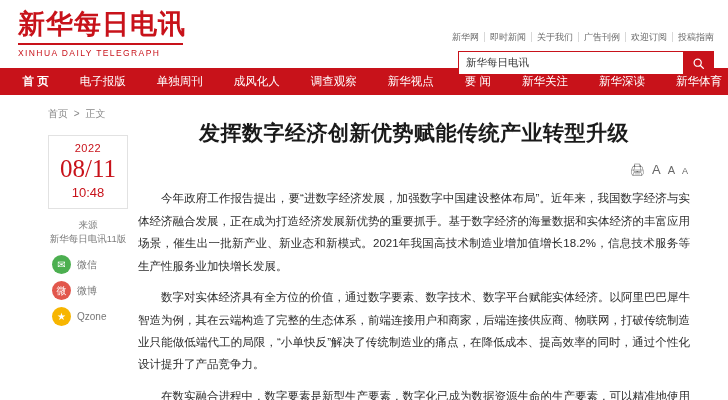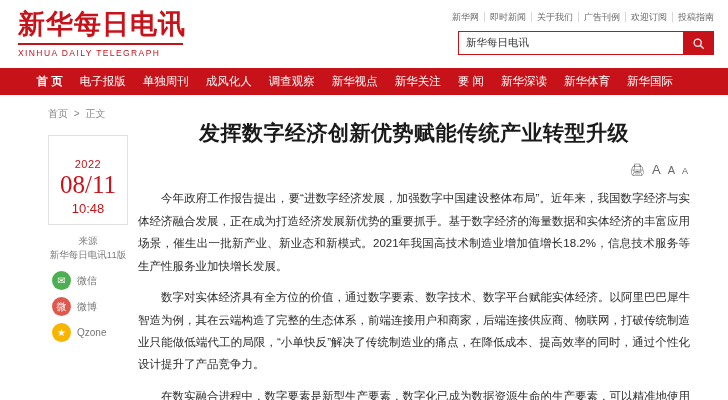--- a/index.html
+++ b/index.html
@@ -46,20 +46,21 @@
     right: 14px;
     top: 12px;
     width: 256px;
   }
   .toplinks {
     display: flex;
     justify-content: flex-end;
     gap: 0;
     font-size: 9px;
     color: #6a6a6a;
+    margin-top: 20px;
   }
   .toplinks span {
     padding: 0 5px;
     border-right: 1px solid #d8d8d8;
     line-height: 10px;
     white-space: nowrap;
   }
   .toplinks span:last-child { border-right: none; padding-right: 0; }
 
   .searchbar {
@@ -87,22 +88,22 @@
     cursor: pointer;
   }
   .search-btn svg { display:block; }
 
   
   .nav {
     height: 27px;
     background: #c8121a;
     display: flex;
     align-items: center;
-    padding-left: 28px;
-    gap: 0;
+    padding-left: 14px;
+    gap: 14px;
   }
   .nav-item {
     color: #fff;
     font-size: 11.5px;
     padding: 0 8.5px;
     line-height: 27px;
     white-space: nowrap;
     font-family: "Liberation Sans", sans-serif;
     cursor: pointer;
   }
@@ -127,21 +128,21 @@
   }
   .breadcrumb .sep { margin: 0 3px; }
 
   .datecard {
     width: 80px;
     text-align: center;
     border-left: 1px solid #e2e2e2;
     border-right: 1px solid #e2e2e2;
     border-bottom: 1px solid #e2e2e2;
     border-top: 1px solid #e2e2e2;
-    padding: 22px 0 8px;
+    padding: 6px 0 8px;
     color: #c8121a;
     background:#fff;
   }
   .datecard .yr { font-size: 11px; letter-spacing: .5px; }
   .datecard .md {
     font-size: 25px;
     font-family: "Liberation Serif", serif;
     line-height: 1.15;
     margin: 1px 0 1px;
   }
@@ -247,22 +248,22 @@
     </div>
   </div>
 
   <div class="nav">
     <div class="nav-item first">首 页</div>
     <div class="nav-item">电子报版</div>
     <div class="nav-item">单独周刊</div>
     <div class="nav-item">成风化人</div>
     <div class="nav-item">调查观察</div>
     <div class="nav-item">新华视点</div>
+    <div class="nav-item">要 闻</div>
     <div class="nav-item">新华关注</div>
-    <div class="nav-item">要 闻</div>
     <div class="nav-item">新华深读</div>
     <div class="nav-item">新华体育</div>
     <div class="nav-item">新华国际</div>
 
   </div>
 
   <div class="body-wrap">
 
     <div class="left-rail">
       <div class="breadcrumb">

